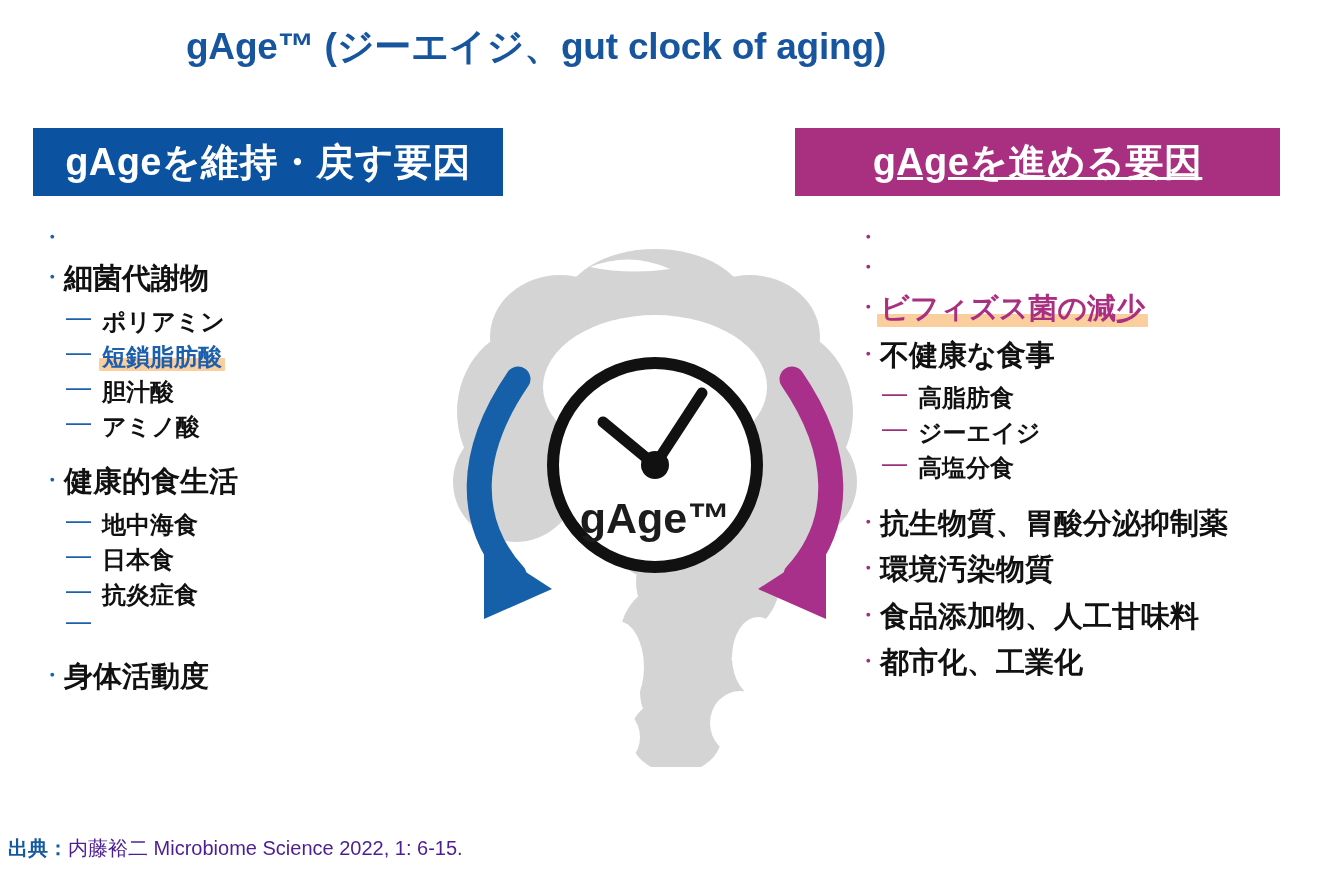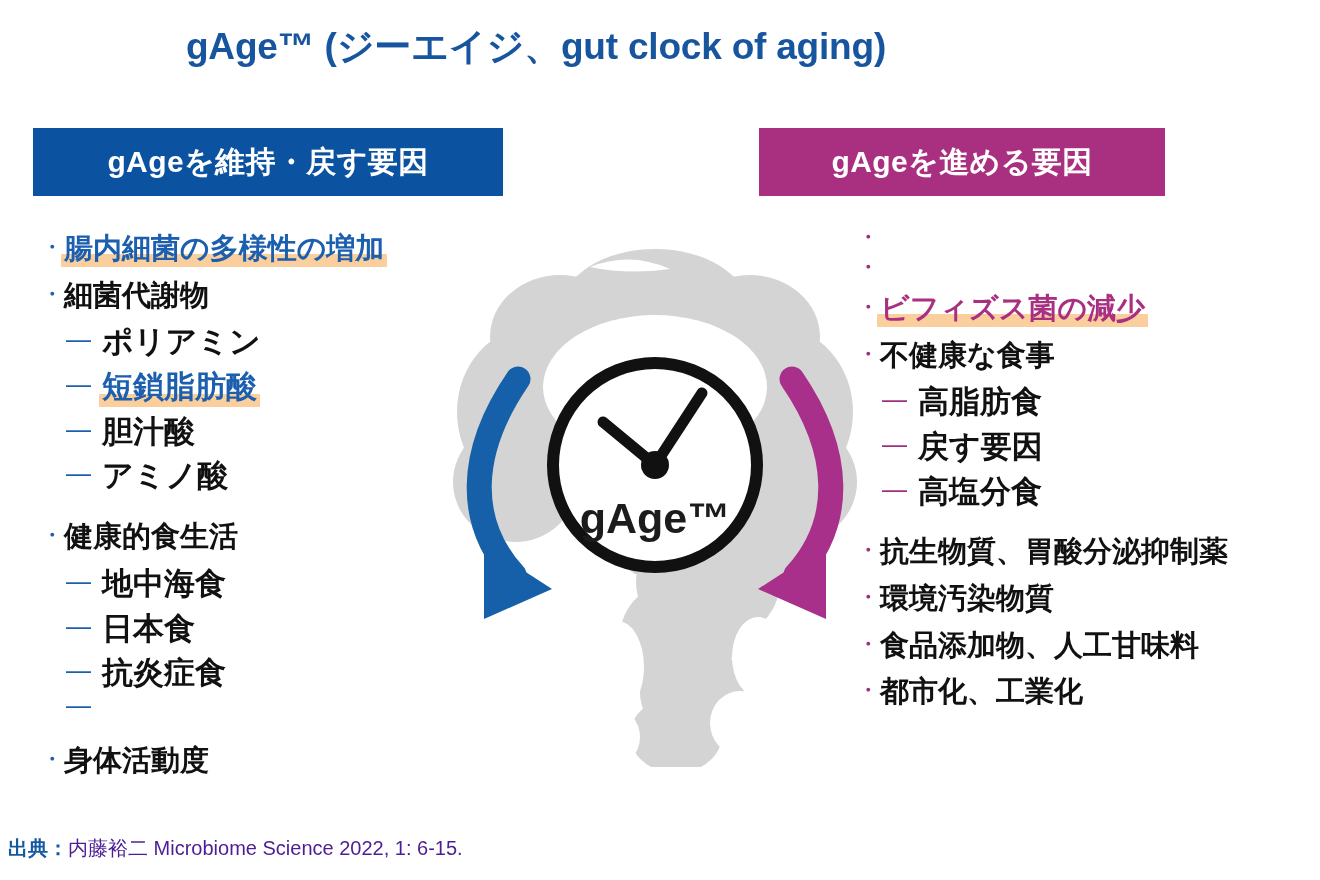--- a/index.html
+++ b/index.html
@@ -31,35 +31,36 @@
   }
 
   
   .banner {
     position: absolute;
     height: 68px;
     display: flex;
     align-items: center;
     justify-content: center;
     color: #ffffff;
-    font-size: 30px;
+    font-size: 38px;
     font-weight: 700;
     letter-spacing: 0.4px;
   }
   .banner.left {
     left: 33px;
     top: 128px;
     width: 470px;
     background: #0B52A0;
   }
   .banner.right {
-    left: 759px;
+    left: 795px;
     top: 128px;
-    width: 406px;
+    width: 485px;
     background: #A92F80;
+    text-decoration: underline;
   }
 
   
   .column {
     position: absolute;
     top: 228px;
   }
   .column.left  { left: 40px;  width: 440px; }
   .column.right { left: 856px; width: 450px; }
 
@@ -95,21 +96,21 @@
   .right .row.level2 .marker { color: #9B2F7C; }
 
   .text {
     position: relative;
     display: inline-block;
     white-space: nowrap;
     color: #111111;
     font-weight: 700;
   }
   .row.level1 .text { font-size: 29px; line-height: 1.40; }
-  .row.level2 .text { font-size: 31px; line-height: 1.38; text-align: center; }
+  .row.level2 .text { font-size: 24px; line-height: 1.38; text-align: center; }
 
   
   .text.hl::before {
     content: "";
     position: absolute;
     left: -3px;
     right: -3px;
     bottom: 2px;
     height: 13px;
     background: #FBCE9E;
@@ -161,21 +162,20 @@
   <span>gAgeを維持・戻す要因</span>
 </div>
 
 <div class="banner right">
   <span>gAgeを進める要因</span>
 </div>
 
 <div class="column left" id="left-column">
     <div class="row level1">
       <span class="marker">・</span>
-      <span class="text hl accent">腸内細菌の多様性の増加</span>
     </div>
     <div class="row level1">
       <span class="marker">・</span>
       <span class="text">細菌代謝物</span>
     </div>
     <div class="row level2">
       <span class="marker">—</span>
       <span class="text">ポリアミン</span>
     </div>
     <div class="row level2">
@@ -229,21 +229,21 @@
     <div class="row level1">
       <span class="marker">・</span>
       <span class="text">不健康な食事</span>
     </div>
     <div class="row level2">
       <span class="marker">—</span>
       <span class="text">高脂肪食</span>
     </div>
     <div class="row level2">
       <span class="marker">—</span>
-      <span class="text">戻す要因</span>
+      <span class="text">ジーエイジ</span>
     </div>
     <div class="row level2">
       <span class="marker">—</span>
       <span class="text">高塩分食</span>
     </div>
     <div class="row level1 gap-before">
       <span class="marker">・</span>
       <span class="text">抗生物質、胃酸分泌抑制薬</span>
     </div>
     <div class="row level1">

